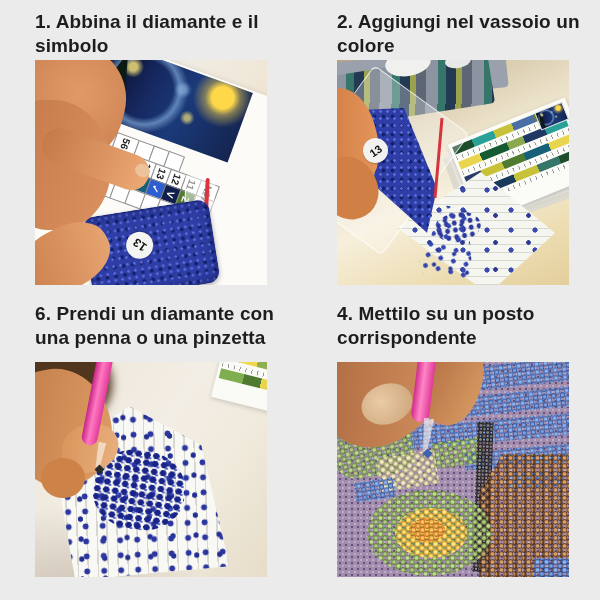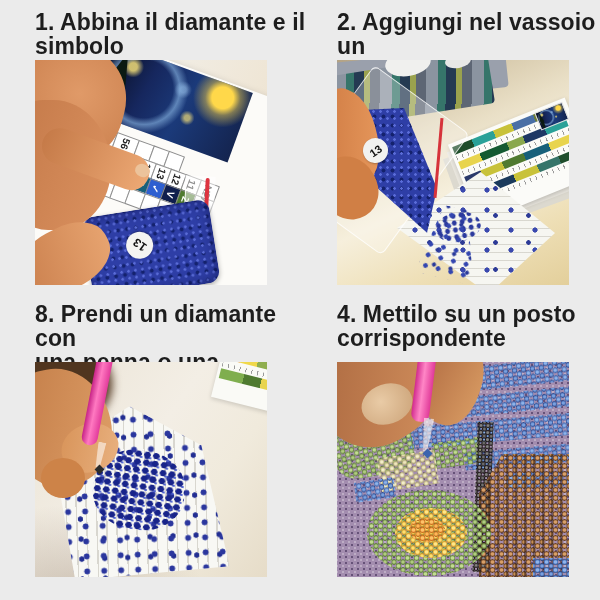--- a/index.html
+++ b/index.html
@@ -1,19 +1,19 @@
 <!DOCTYPE html>
 <html><head>
 <meta charset="utf-8">
 <style>
   *{margin:0;padding:0;box-sizing:border-box}
   html,body{width:600px;height:600px}
   body{font-family:"Liberation Sans",sans-serif;background:#ebebeb;position:relative;overflow:hidden}
   .a{position:absolute}
-  .step-title{position:absolute;width:272px;font-size:23px;line-height:24px;font-weight:700;
+  .step-title{position:absolute;width:272px;font-size:19px;line-height:24px;font-weight:700;
     color:#1d1d1d;white-space:pre-line;letter-spacing:.1px}
   .photo{position:absolute;width:232px;overflow:hidden;background:#eee}
 
   
   .bagtex{background-color:#2e3ea6;
     background-image:radial-gradient(circle,#5a6cd8 1px,transparent 1.6px),
       radial-gradient(circle,#14226e 1.7px,transparent 2.3px);
     background-size:7px 7px,9px 9px;background-position:0 0,3px 4px}
   .starry{background:
     radial-gradient(circle at 82% 20%, #ffd84a 0 8%, rgba(255,216,74,.45) 13%, rgba(255,216,74,0) 22%),
@@ -203,21 +203,21 @@
   <div class="a" style="left:98px;top:152px;width:46px;height:30px;border-radius:50%;transform:rotate(-10deg);background-image:radial-gradient(circle,#2c3a9e 2.2px,transparent 2.8px);background-size:8px 7px"></div>
   <div class="a" style="left:2px;top:24px;width:118px;height:150px;transform:rotate(36deg);transform-origin:40% 30%;background:rgba(255,255,255,.28);border:1.5px solid rgba(255,255,255,.75);border-radius:6px"></div>
   <div class="a bagtex" style="left:12px;top:48px;width:100px;height:130px;clip-path:polygon(2% 2%,55% 0%,88% 62%,78% 96%,0% 42%)"></div>
   <div class="a" style="left:86px;top:148px;width:60px;height:72px;transform:rotate(14deg);clip-path:polygon(20% 0,60% 0,100% 100%,0 100%);background-image:radial-gradient(circle,#3346b0 2px,transparent 2.6px),radial-gradient(circle,#2a3a9a 1.8px,transparent 2.4px);background-size:13px 11px,17px 15px;background-position:2px 3px,8px 8px"></div>
   <div class="a" style="left:-22px;top:28px;width:62px;height:100px;border-radius:46%;transform:rotate(-14deg);background:linear-gradient(105deg,#c9743d,#e89a5e)"></div>
   <div class="a" style="left:-16px;top:96px;width:56px;height:64px;border-radius:48%;transform:rotate(-30deg);background:#d07f45"></div>
   <div class="a" style="left:26px;top:78px;width:25px;height:25px;border-radius:50%;background:#f2f2f0;display:flex;align-items:center;justify-content:center;font-size:11px;font-weight:700;color:#111;transform:rotate(-35deg);box-shadow:0 1px 2px rgba(0,0,0,.3)">13</div>
   <div class="a" style="left:100px;top:58px;width:3px;height:80px;background:#d6333b;transform:rotate(5deg)"></div>
 </div>
 
-<h2 class="step-title" style="left:35px;top:302px">8. Prendi un diamante con
+<h2 class="step-title" style="left:35px;top:302px">6. Prendi un diamante con
 una penna o una pinzetta</h2>
 <div class="photo" style="left:35px;top:362px;height:215px;background:linear-gradient(125deg,#ebe4d6 0%,#f3eee5 45%,#f0eadc 70%,#e6dcc8 100%)">
   <div class="a" style="left:-30px;top:135px;width:210px;height:120px;background:radial-gradient(ellipse at 30% 80%,rgba(120,95,70,.3),transparent 65%)"></div>
   <div class="a" style="left:182px;top:-14px;width:70px;height:58px;transform:rotate(14deg);background:#fafaf6;box-shadow:0 2px 4px rgba(0,0,0,.15)">
     <div class="a" style="left:5px;top:8px;width:58px;height:10px;background:linear-gradient(90deg,#e8a43a 0 25%,#f0d84a 25% 55%,#8fae4e 55%)"></div>
     <div class="a" style="left:3px;top:22px;width:60px;height:4px;background:repeating-linear-gradient(90deg,#999 0 1px,transparent 1px 6px)"></div>
     <div class="a" style="left:3px;top:28px;width:60px;height:10px;background:linear-gradient(90deg,#7fae4e 0 40%,#4f7a30 40% 70%,#e8d44d 70%)"></div>
   </div>
   <div class="a" style="left:20px;top:44px;width:172px;height:172px;transform:rotate(-2deg);clip-path:polygon(45% 0%,86% 24%,100% 95%,10% 100%,0% 27%);background-color:#f8f8f4;background-image:radial-gradient(circle,#2b379e 2.7px,transparent 3.3px),radial-gradient(circle,#222e92 2.4px,transparent 3px),repeating-linear-gradient(90deg,rgba(150,145,130,.32) 0 1.5px,transparent 1.5px 10px);background-size:17px 15px,23px 20px,auto;background-position:4px 6px,13px 1px,0 0;box-shadow:0 5px 10px rgba(0,0,0,.18)"></div>
   <div class="a" style="left:58px;top:88px;width:92px;height:80px;border-radius:46%;transform:rotate(8deg);background-image:radial-gradient(circle,#18248a 3px,transparent 3.5px),radial-gradient(circle,#4a5ed0 1px,transparent 1.5px);background-size:9px 8px,9px 8px;background-position:0 0,3px 3px"></div>

